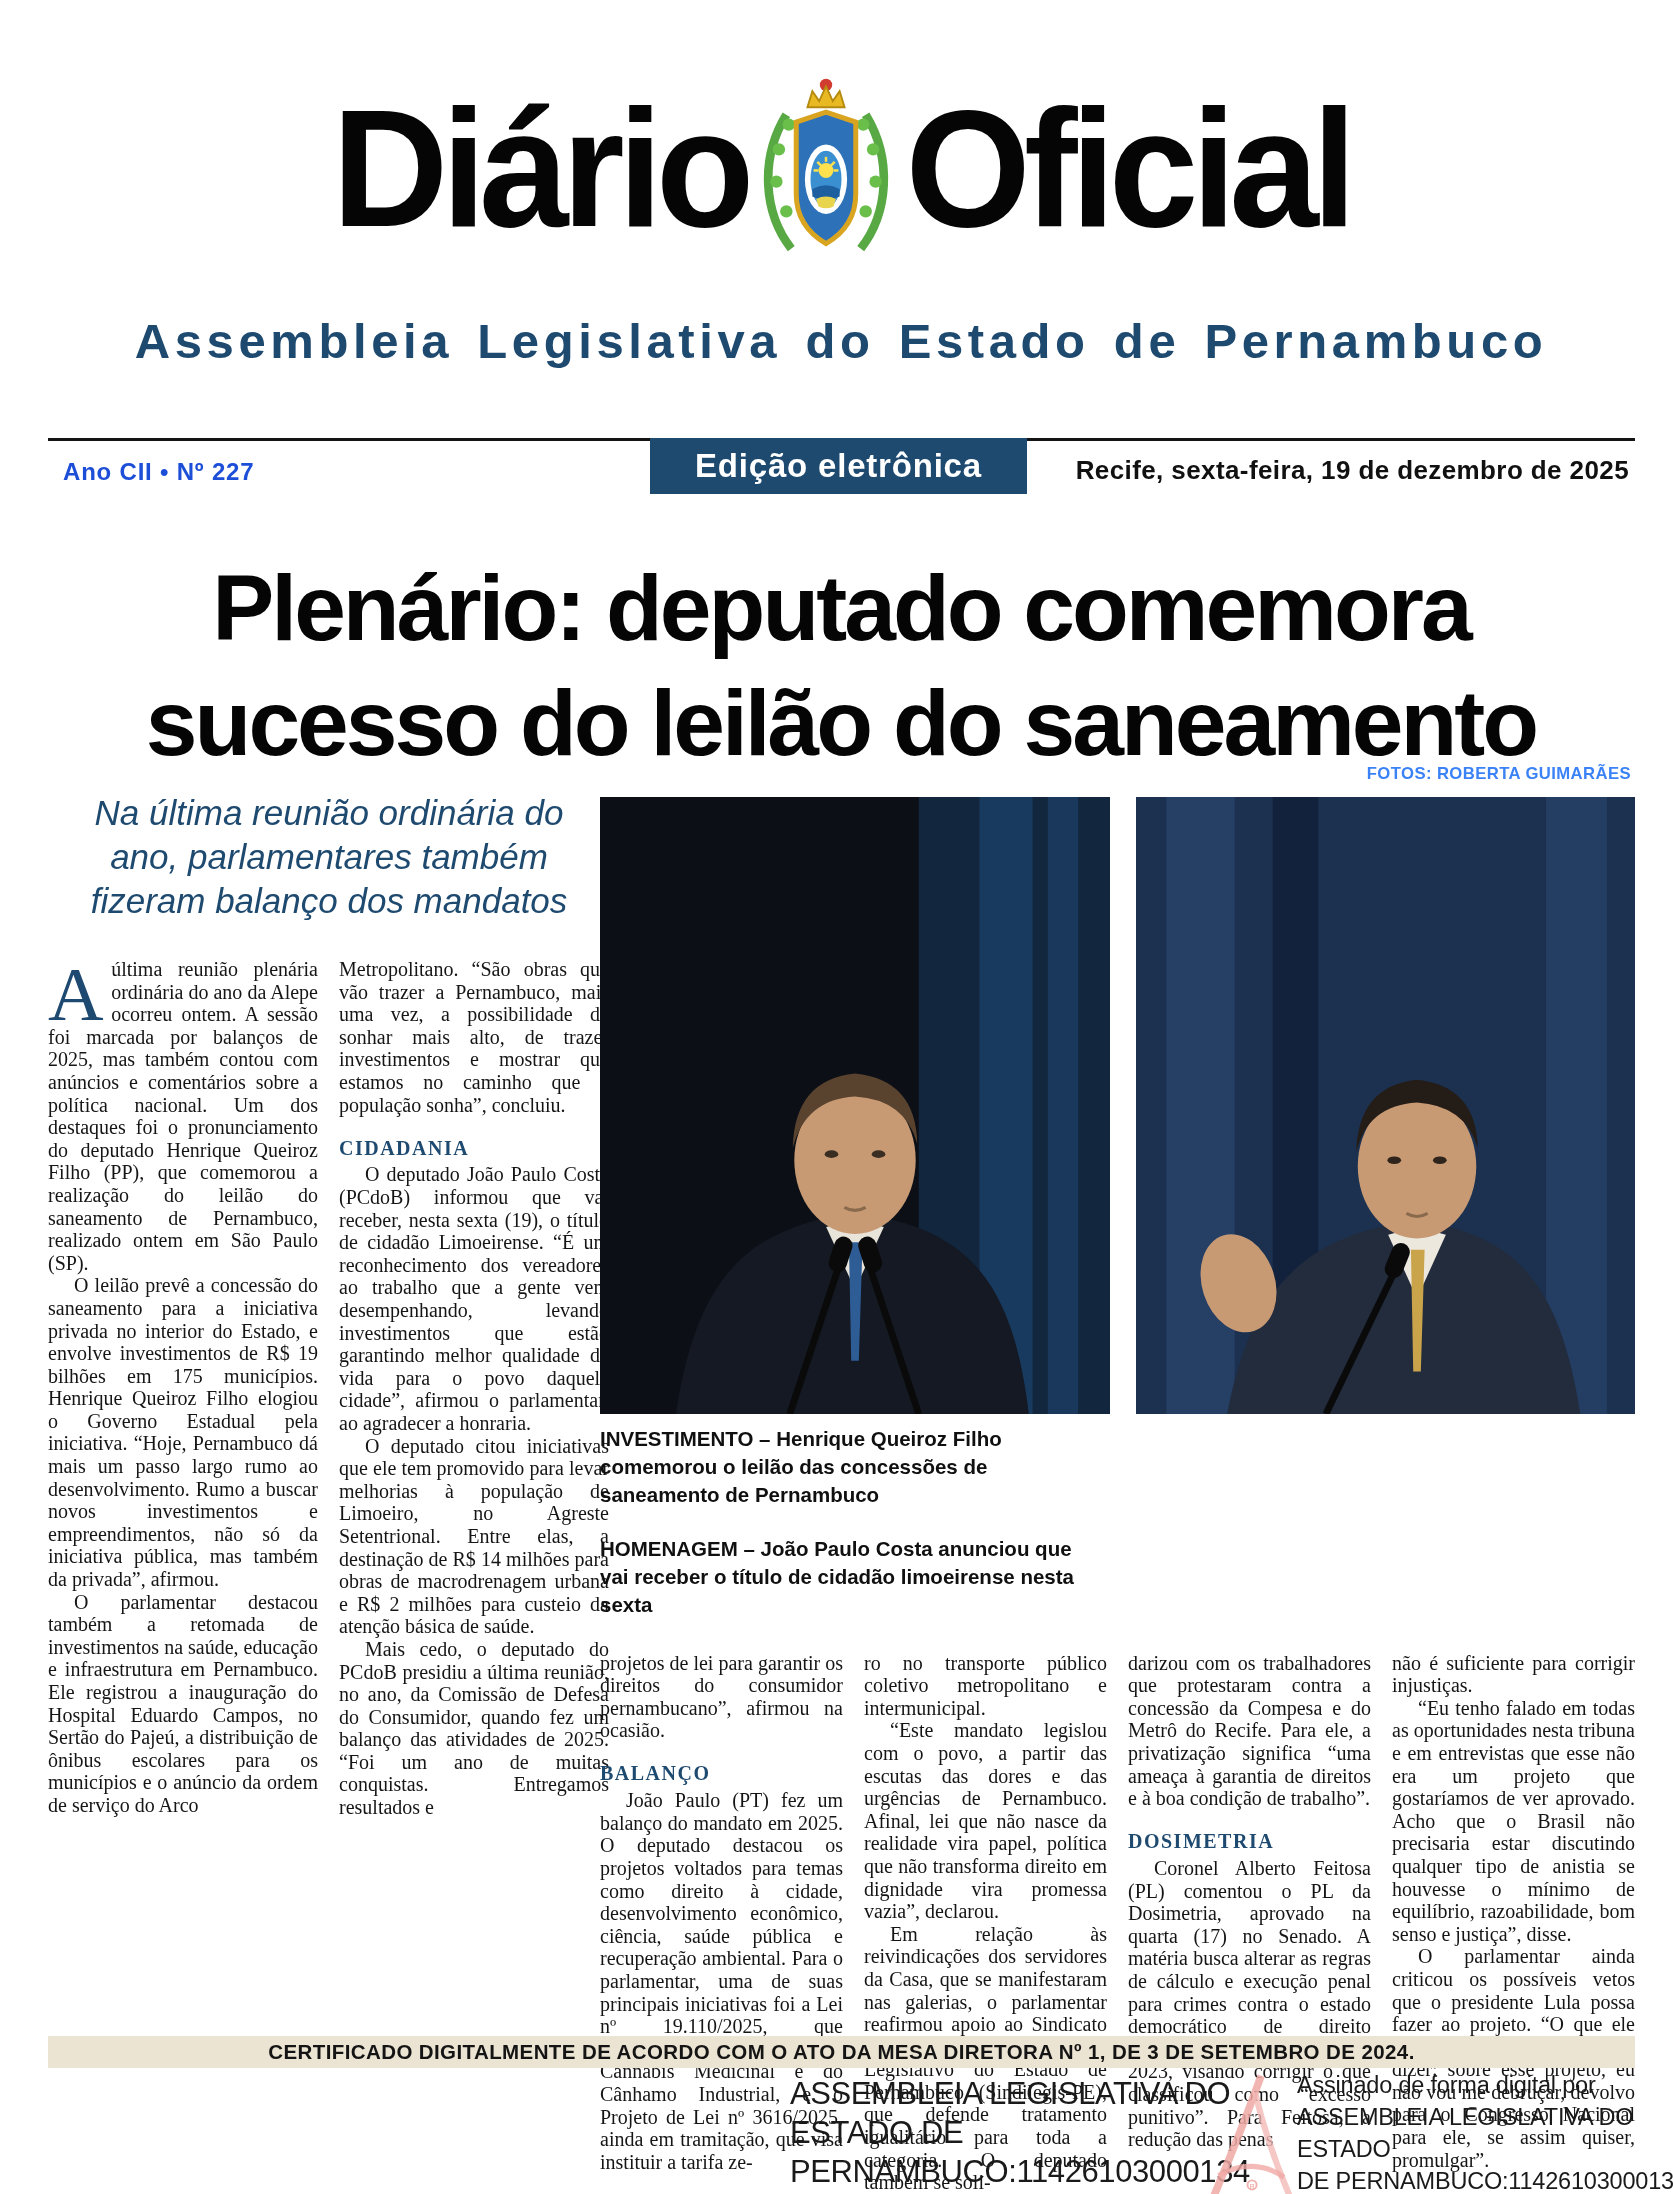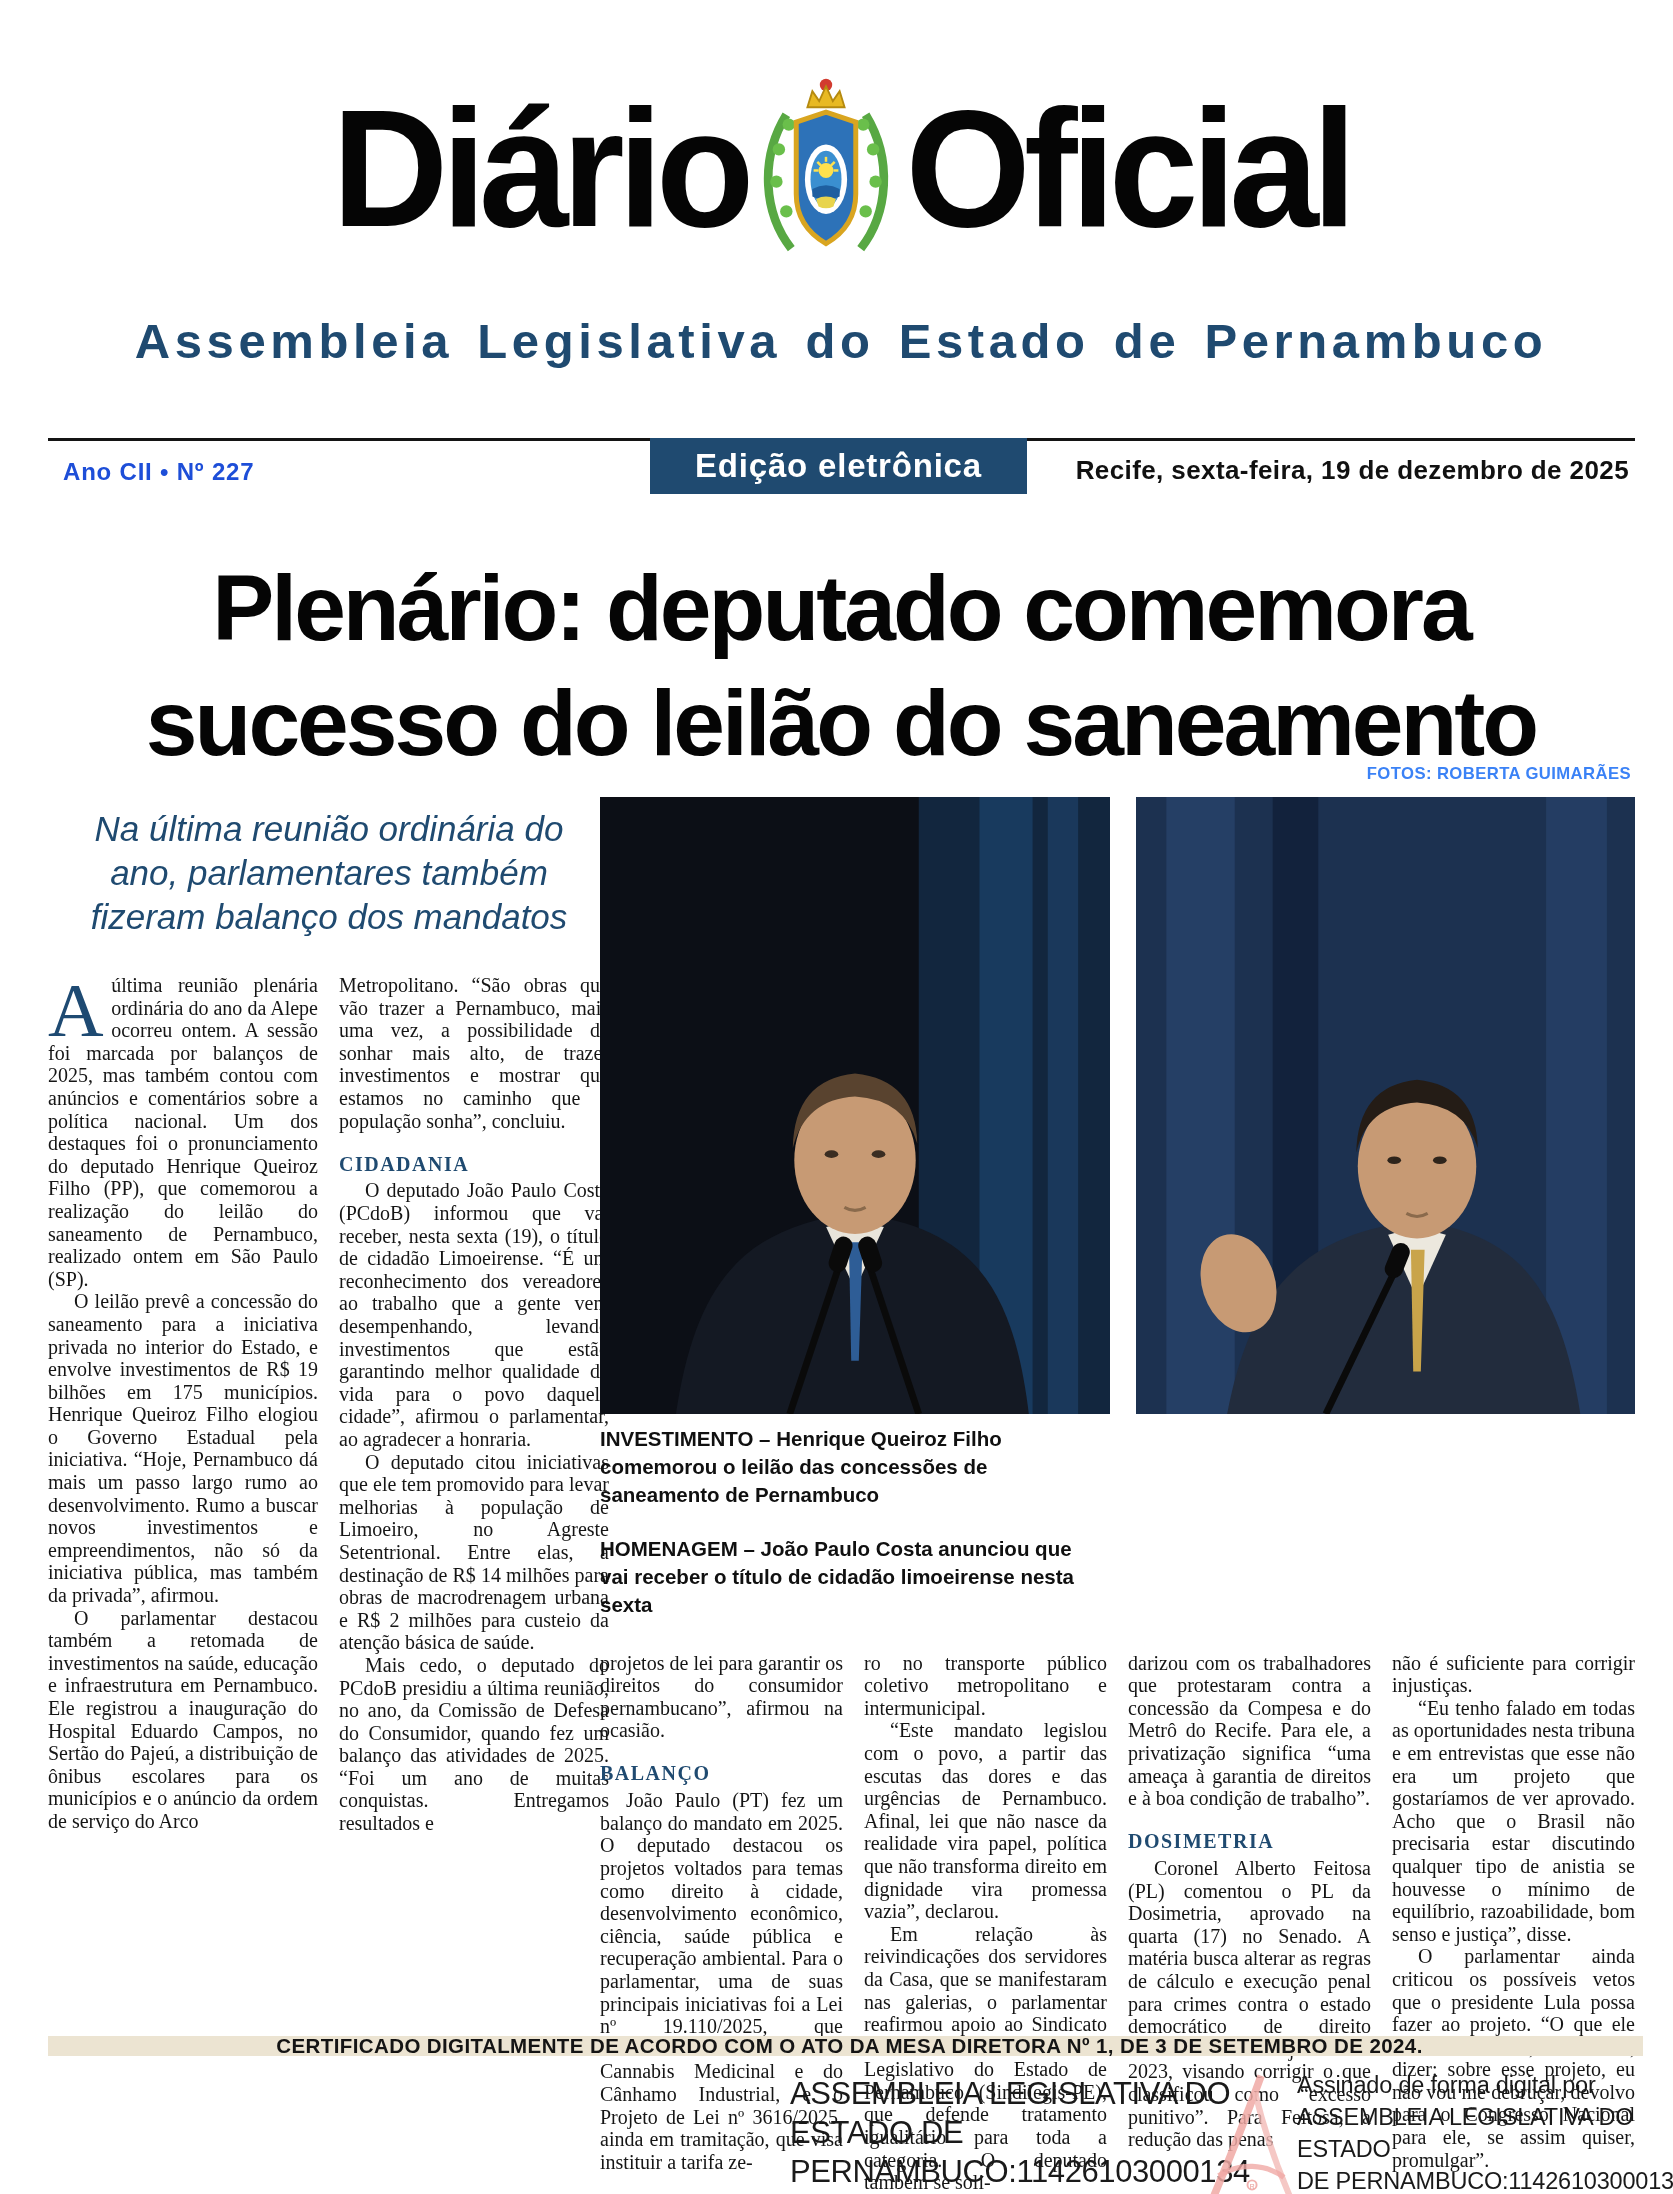--- a/index.html
+++ b/index.html
@@ -46,21 +46,21 @@
   }
   .credit {
     position:absolute; top:764px; right:43px;
     font-family:"Liberation Sans", sans-serif; font-size:16.7px; font-weight:600;
     letter-spacing:0.4px; color:#3b82f6;
   }
 
   
   .main { position:absolute; top:791px; left:48px; width:1587px; }
 
-  .left-region { position:absolute; left:0; top:16px; width:562px; }
+  .left-region { position:absolute; left:0; top:0; width:562px; }
   .deck {
     margin:0 27px; text-align:center;
     font-family:"Liberation Sans", sans-serif; font-style:italic;
     font-size:35px; line-height:44px; color:#1f4a70;
   }
   .two-cols { display:flex; gap:21px; margin-top:35px; }
   .two-cols .col { width:270px; }
 
   .right-region { position:absolute; left:552px; top:6px; width:1035px; }
   .photos { display:flex; gap:26px; }
@@ -87,24 +87,24 @@
     font-family:"Liberation Serif", serif; font-weight:bold;
     font-size:20px; letter-spacing:1.5px; color:#1f4a70;
   }
   .dropcap {
     float:left; font-size:77px; line-height:62px; padding:4.6px 7.6px 0 0;
     color:#1e4a72; font-family:"Liberation Serif", serif;
   }
 
   
   .certbar {
-    position:absolute; top:2036px; left:48px; width:1587px; height:20px;
+    position:absolute; top:2036px; left:48px; width:1587px; height:32px;
     background:#ece4d2; display:flex; align-items:center; justify-content:center;
     font-family:"Liberation Sans", sans-serif; font-weight:bold;
-    font-size:20.5px; letter-spacing:0.4px; color:#141414;padding-left:8px;
+    font-size:20.5px; letter-spacing:0.4px; color:#141414;
   }
   .signature { position:absolute; top:2066px; left:48px; width:1587px; height:128px; font-family:"Liberation Sans", sans-serif; }
   .sig-name {
     position:absolute; left:742px; top:7.6px; width:441px;
     font-size:31px; line-height:39px; color:#1a1a1a; white-space:pre-line; letter-spacing:-0.4px;
   }
   .sig-logo { position:absolute; left:1154px; top:4.6px; width:91px; height:152px; }
   .sig-details {
     position:absolute; left:1249px; top:3px; width:395px;
     font-size:23.5px; line-height:32px; color:#1a1a1a; white-space:pre-line; letter-spacing:-0.2px;

